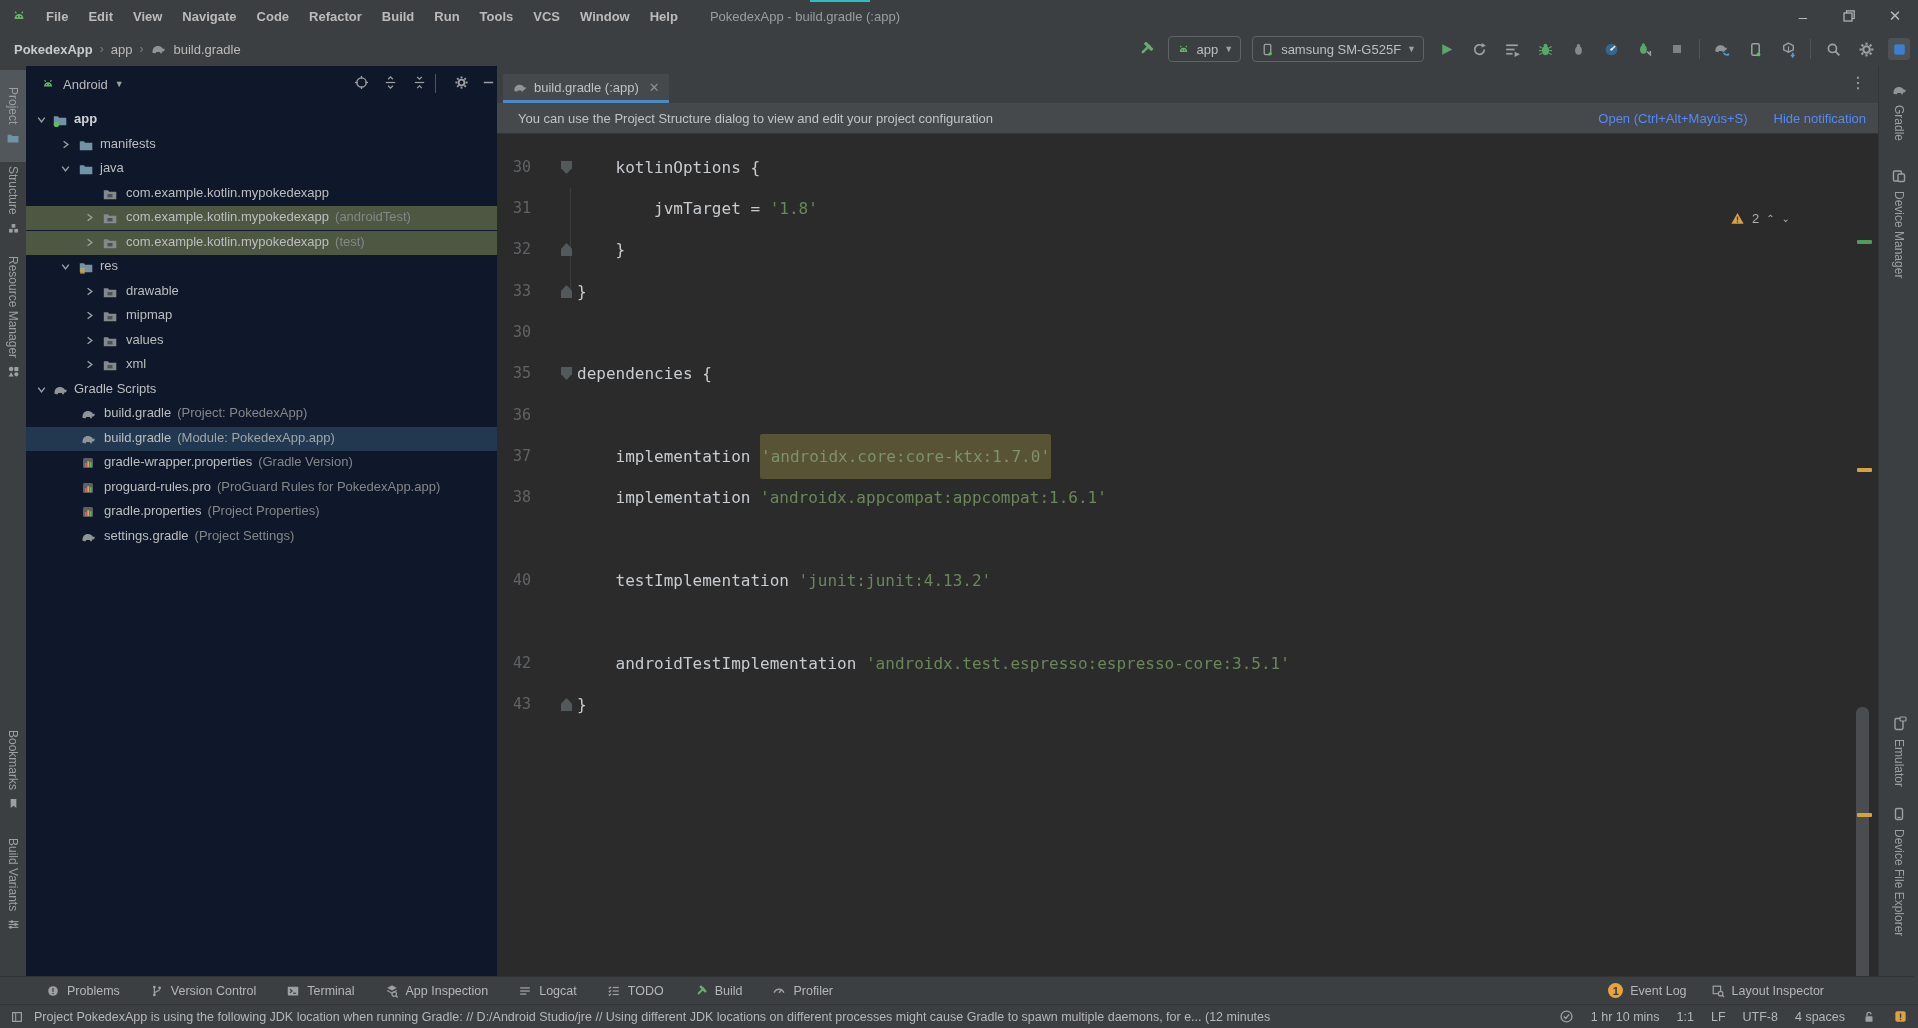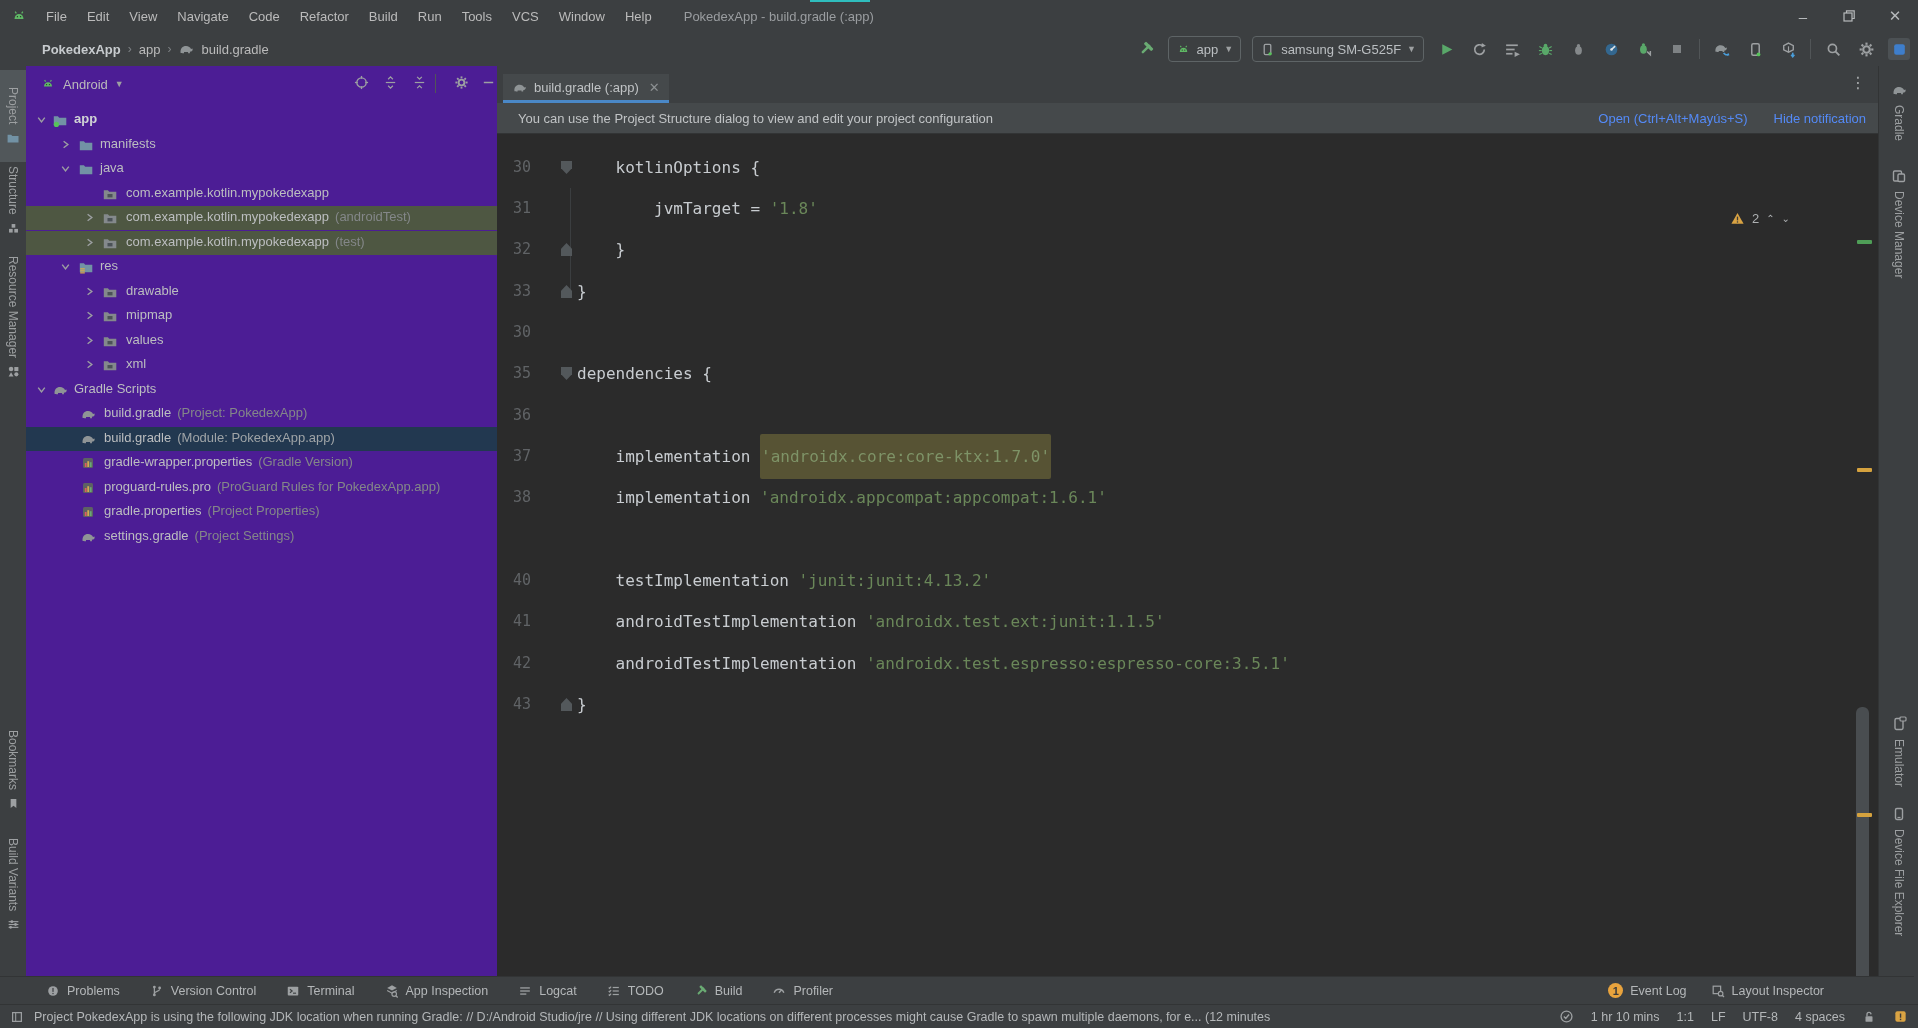--- a/index.html
+++ b/index.html
@@ -4,46 +4,46 @@
 <style>
   html,body{margin:0;padding:0;background:#2b2b2b;}
   body{width:1918px;height:1028px;position:relative;overflow:hidden;
        font-family:"Liberation Sans","DejaVu Sans",sans-serif;color:#bbbbbb;font-size:13px;
        -webkit-font-smoothing:antialiased;}
   .abs{position:absolute;}
   svg.ic{display:inline-block;vertical-align:middle;}
   
   #titlebar{left:0;top:0;width:1918px;height:32px;background:#3c3f41;border-bottom:1px solid #303234;
             display:flex;align-items:center;}
-  #titlebar .menu{padding:0 10px;color:#bbbbbb;}
+  #titlebar .menu{padding:0 10px;color:#bbbbbb;font-weight:bold;}
   #title-text{color:#9a9da0;margin-left:22px;}
   #win-controls{margin-left:auto;display:flex;align-items:center;height:100%;}
   .winbtn{width:46px;height:100%;display:flex;align-items:center;justify-content:center;color:#b6b9bb;font-size:15px;}
   #topline{left:810px;top:0;width:60px;height:2px;background:#2fbdbd;}
   
   #toolbar{left:0;top:32px;width:1918px;height:34px;background:#3c3f41;display:flex;align-items:center;}
-  #crumbs{display:flex;align-items:center;padding-left:14px;gap:7px;margin-left:28px;}
+  #crumbs{display:flex;align-items:center;padding-left:14px;gap:7px;}
   #crumbs .sep{color:#7d8184;font-size:12px;}
   #crumbs b{color:#c7cbce;}
   #run-cluster{position:absolute;right:8px;top:32px;height:34px;display:flex;align-items:center;gap:11px;}
   .combo{height:24px;border:1px solid #5e6466;border-radius:4px;display:flex;align-items:center;gap:6px;padding:0 7px;color:#bbbfc2;}
   .dd{font-size:9px;color:#9da0a2;}
   .tsep{width:1px;height:20px;background:#515557;}
   .toolico{display:flex;align-items:center;justify-content:center;width:22px;height:22px;}
   .active-tool{background:#4c5154;border-radius:3px;}
   
   #lstripe{left:0;top:66px;width:26px;height:910px;background:#3c3f41;border-right:1px solid #323435;}
   .stripe-item{position:absolute;left:0;width:26px;display:flex;flex-direction:column;align-items:center;gap:7px;color:#9da0a2;font-size:12px;}
   .vtext{writing-mode:vertical-rl;white-space:nowrap;}
   .stripe-on{background:#51575a;}
   
   #rstripe{left:1878px;top:66px;width:40px;height:938px;background:#3c3f41;border-left:1px solid #323435;}
   #rstripe .stripe-item{width:40px;}
   
-  #ppanel{left:26px;top:66px;width:471px;height:910px;background:#4c1d95;border-right:1px solid #2f3133;}
+  #ppanel{left:26px;top:66px;width:471px;height:910px;background:#0f172a;border-right:1px solid #2f3133;}
   #phead{height:36px;display:flex;align-items:center;padding-left:14px;gap:7px;}
   #phead .hicons{position:absolute;left:0;top:0;width:100%;height:36px;}
   .hic{position:absolute;top:9px;}
   .trow{position:absolute;left:0;width:471px;height:24px;}
   .trow .chev{position:absolute;top:4px;}
   .trow .nico{position:absolute;top:4px;}
   .trow .lbl{position:absolute;top:3px;white-space:nowrap;color:#bcbec0;}
   .trow .sfx{color:#848789;margin-left:6px;}
   .sel-olive{background:#4e5742;}
   .sel-blue{background:#223850;}
@@ -785,24 +785,20 @@
       <span class="codetxt"><span>    implementation </span><span class="str hl">'androidx.core:core-ktx:1.7.0'</span></span>
     </div>
     <div class="cl" style="top:344px">
       <span class="num">38</span>
       <span class="codetxt"><span>    implementation </span><span class="str">'androidx.appcompat:appcompat:1.6.1'</span></span>
     </div>
     <div class="cl" style="top:427px">
       <span class="num">40</span>
       <span class="codetxt"><span>    testImplementation </span><span class="str">'junit:junit:4.13.2'</span></span>
     </div>
-    <div class="cl" style="top:468px">
-      <span class="num">41</span>
-      <span class="codetxt"><span>    androidTestImplementation </span><span class="str">'androidx.test.ext:junit:1.1.5'</span></span>
-    </div>
     <div class="cl" style="top:510px">
       <span class="num">42</span>
       <span class="codetxt"><span>    androidTestImplementation </span><span class="str">'androidx.test.espresso:espresso-core:3.5.1'</span></span>
     </div>
     <div class="cl" style="top:551px">
       <span class="num">43</span>
       <i class="fold fup"></i>
       <span class="codetxt"><span>}</span></span>
     </div>
 

